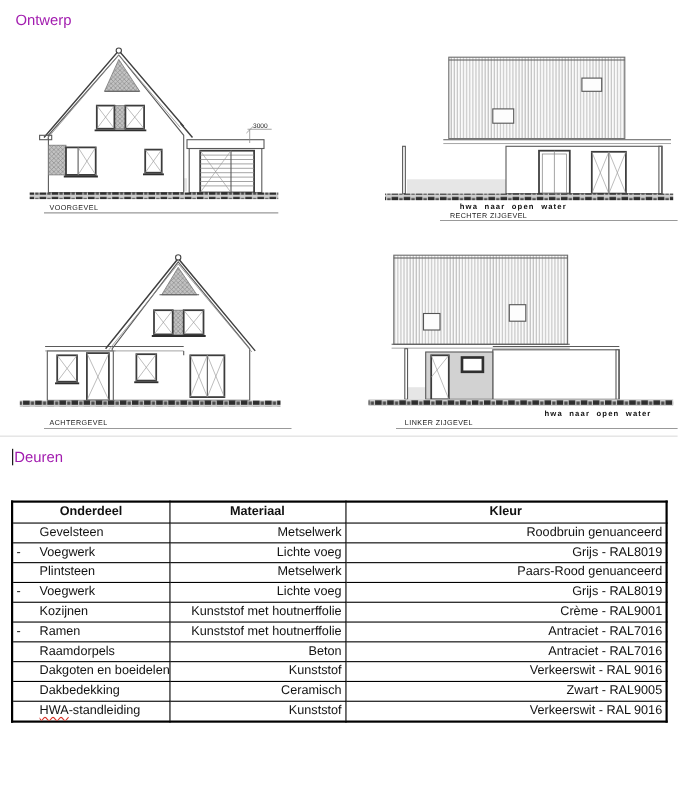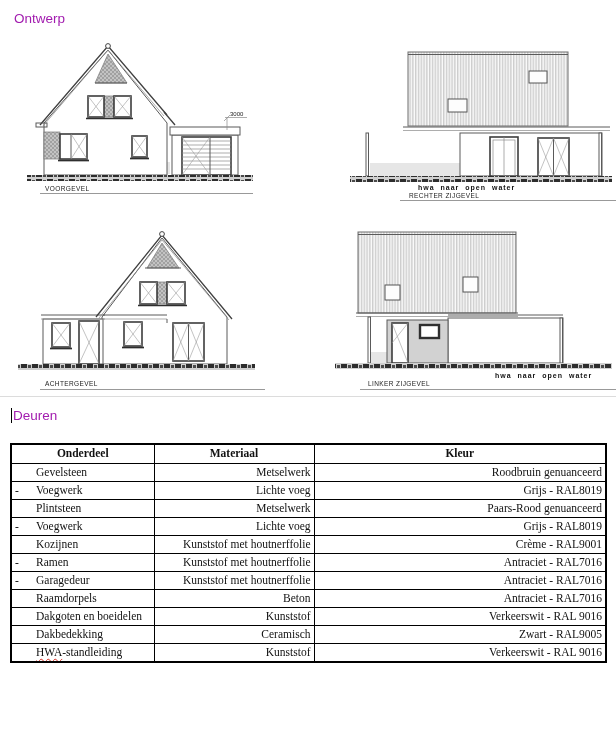--- a/index.html
+++ b/index.html
@@ -28,22 +28,22 @@
   .roof{fill:url(#roofv);stroke:#6e6e6e;stroke-width:1;}
   .gnd{fill:url(#ground);}
   .gray{fill:#e6e6e6;}
   .dgray{fill:#d2d2d2;stroke:#5a5a5a;stroke-width:1;}
   .sky{fill:#fdfdfd;stroke:#555;stroke-width:1;}
   .lbl{font:6.5px "Liberation Sans",sans-serif;fill:#222;letter-spacing:.4px;}
   .hwa{font:bold 7px "Liberation Sans",sans-serif;fill:#111;letter-spacing:1px;word-spacing:3px;}
   .dim{font:6px "Liberation Sans",sans-serif;fill:#222;}
   .ul{stroke:#999;stroke-width:1;}
   
-  #renvooi-table{position:absolute;left:10px;top:443px;width:595px;
-    border-collapse:collapse;table-layout:fixed;font-size:11.5px;line-height:13px;font-family:Liberation Serif, serif;}
+  #renvooi-table{position:absolute;left:10px;top:455px;width:595px;
+    border-collapse:collapse;table-layout:fixed;font-size:11.5px;line-height:13px;}
   #renvooi-table td,#renvooi-table th{border:1px solid #000;vertical-align:top;
     padding:2px 3px 1px 3px;overflow:hidden;white-space:nowrap;}
   #renvooi-table{border:2px solid #000;}
   #renvooi-table th{font-weight:bold;text-align:center;height:15px;}
   #renvooi-table td{height:14px;}
   col.c1{width:143px;}col.c2{width:160px;}col.c3{width:292px;}
   td.c-left{text-align:left;padding-left:6px;}
   td.c-mid,td.c-kleur{text-align:right;}
   .bullet{display:inline-block;width:21px;}
   tr.tall td{height:17px;}
@@ -294,25 +294,20 @@
   <tr class="tall">
     <td class="c-left"><span class="bullet"></span><span>Kozijnen</span></td>
     <td class="c-mid">Kunststof met houtnerffolie</td>
     <td class="c-kleur">Crème - RAL9001</td>
   </tr>
   <tr class="thick">
     <td class="c-left"><span class="bullet">-</span><span>Ramen</span></td>
     <td class="c-mid">Kunststof met houtnerffolie</td>
     <td class="c-kleur">Antraciet - RAL7016</td>
   </tr>
-  <tr class="thick">
-    <td class="c-left"><span class="bullet">-</span><span>Garagedeur</span></td>
-    <td class="c-mid">Kunststof met houtnerffolie</td>
-    <td class="c-kleur">Antraciet - RAL7016</td>
-  </tr>
   <tr>
     <td class="c-left"><span class="bullet"></span><span>Raamdorpels</span></td>
     <td class="c-mid">Beton</td>
     <td class="c-kleur">Antraciet - RAL7016</td>
   </tr>
   <tr class="thick">
     <td class="c-left"><span class="bullet"></span><span>Dakgoten en boeidelen</span></td>
     <td class="c-mid">Kunststof</td>
     <td class="c-kleur">Verkeerswit - RAL 9016</td>
   </tr>

